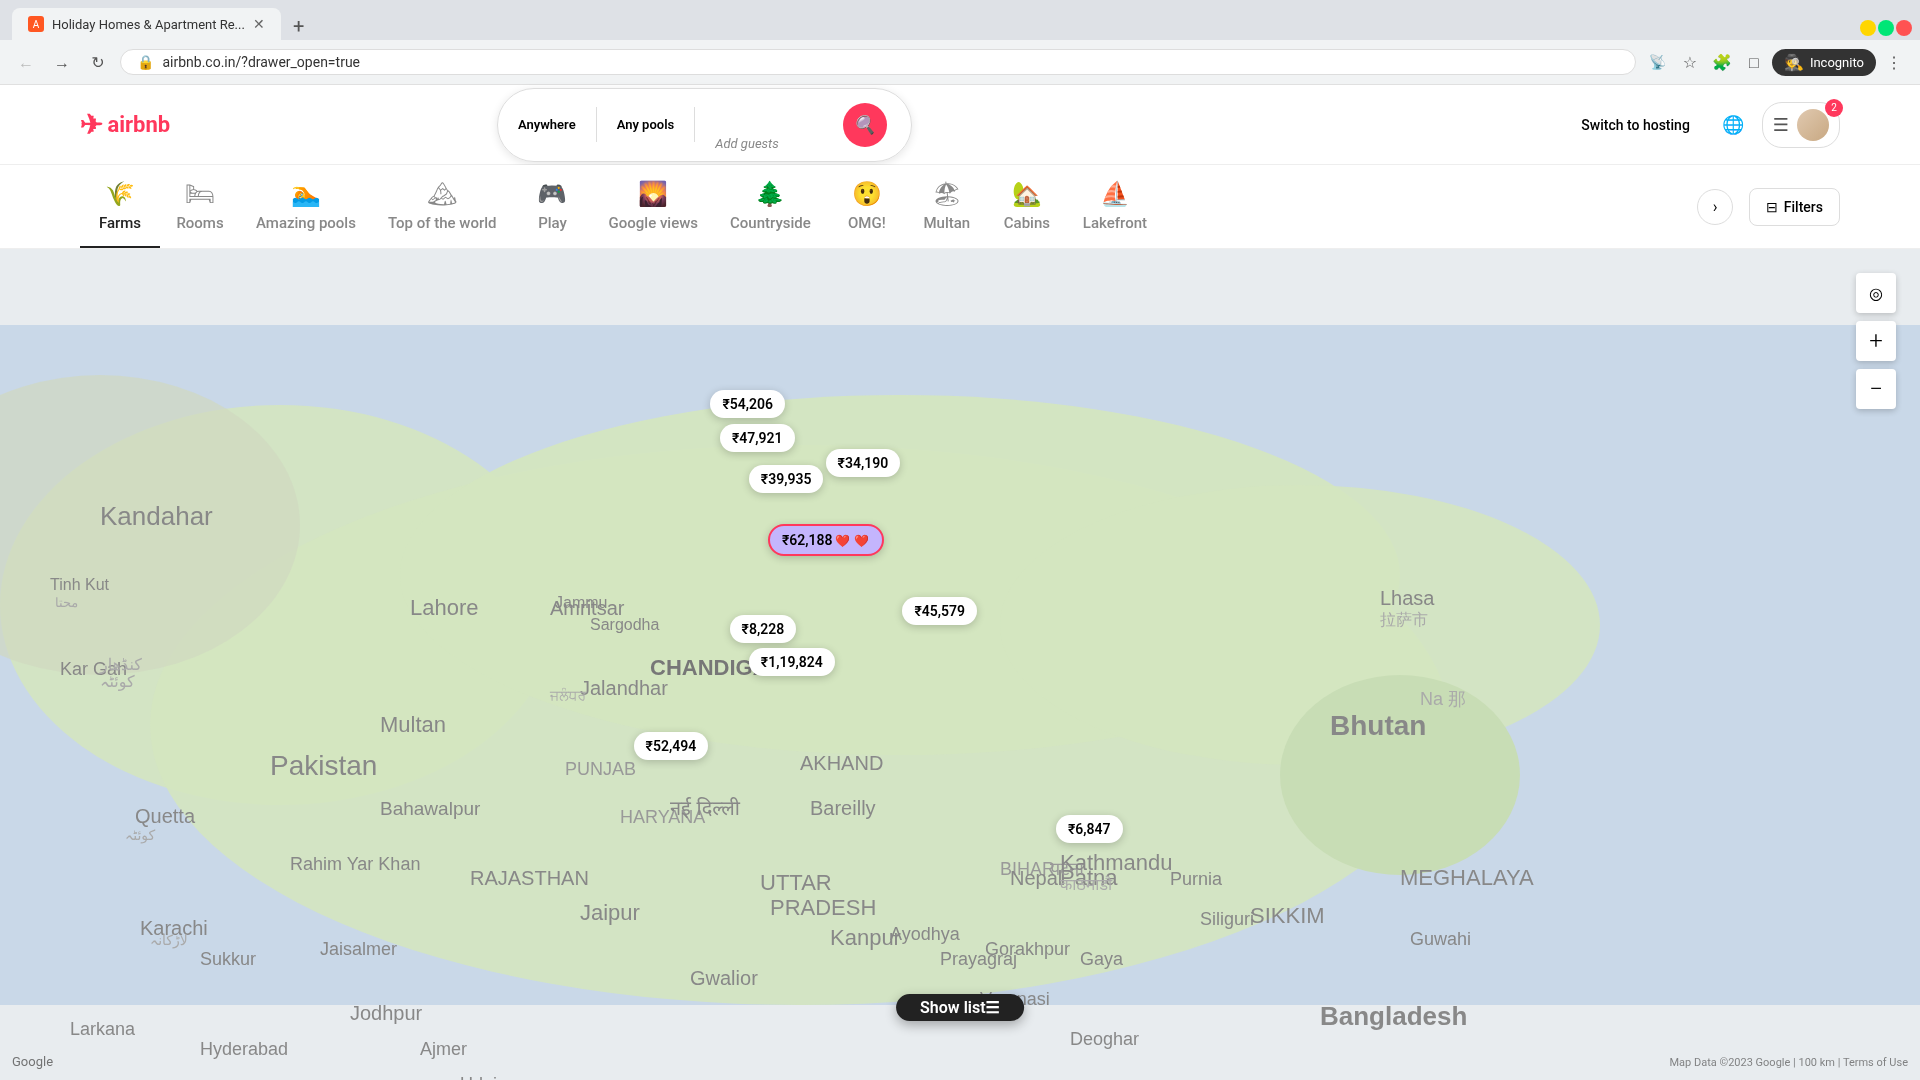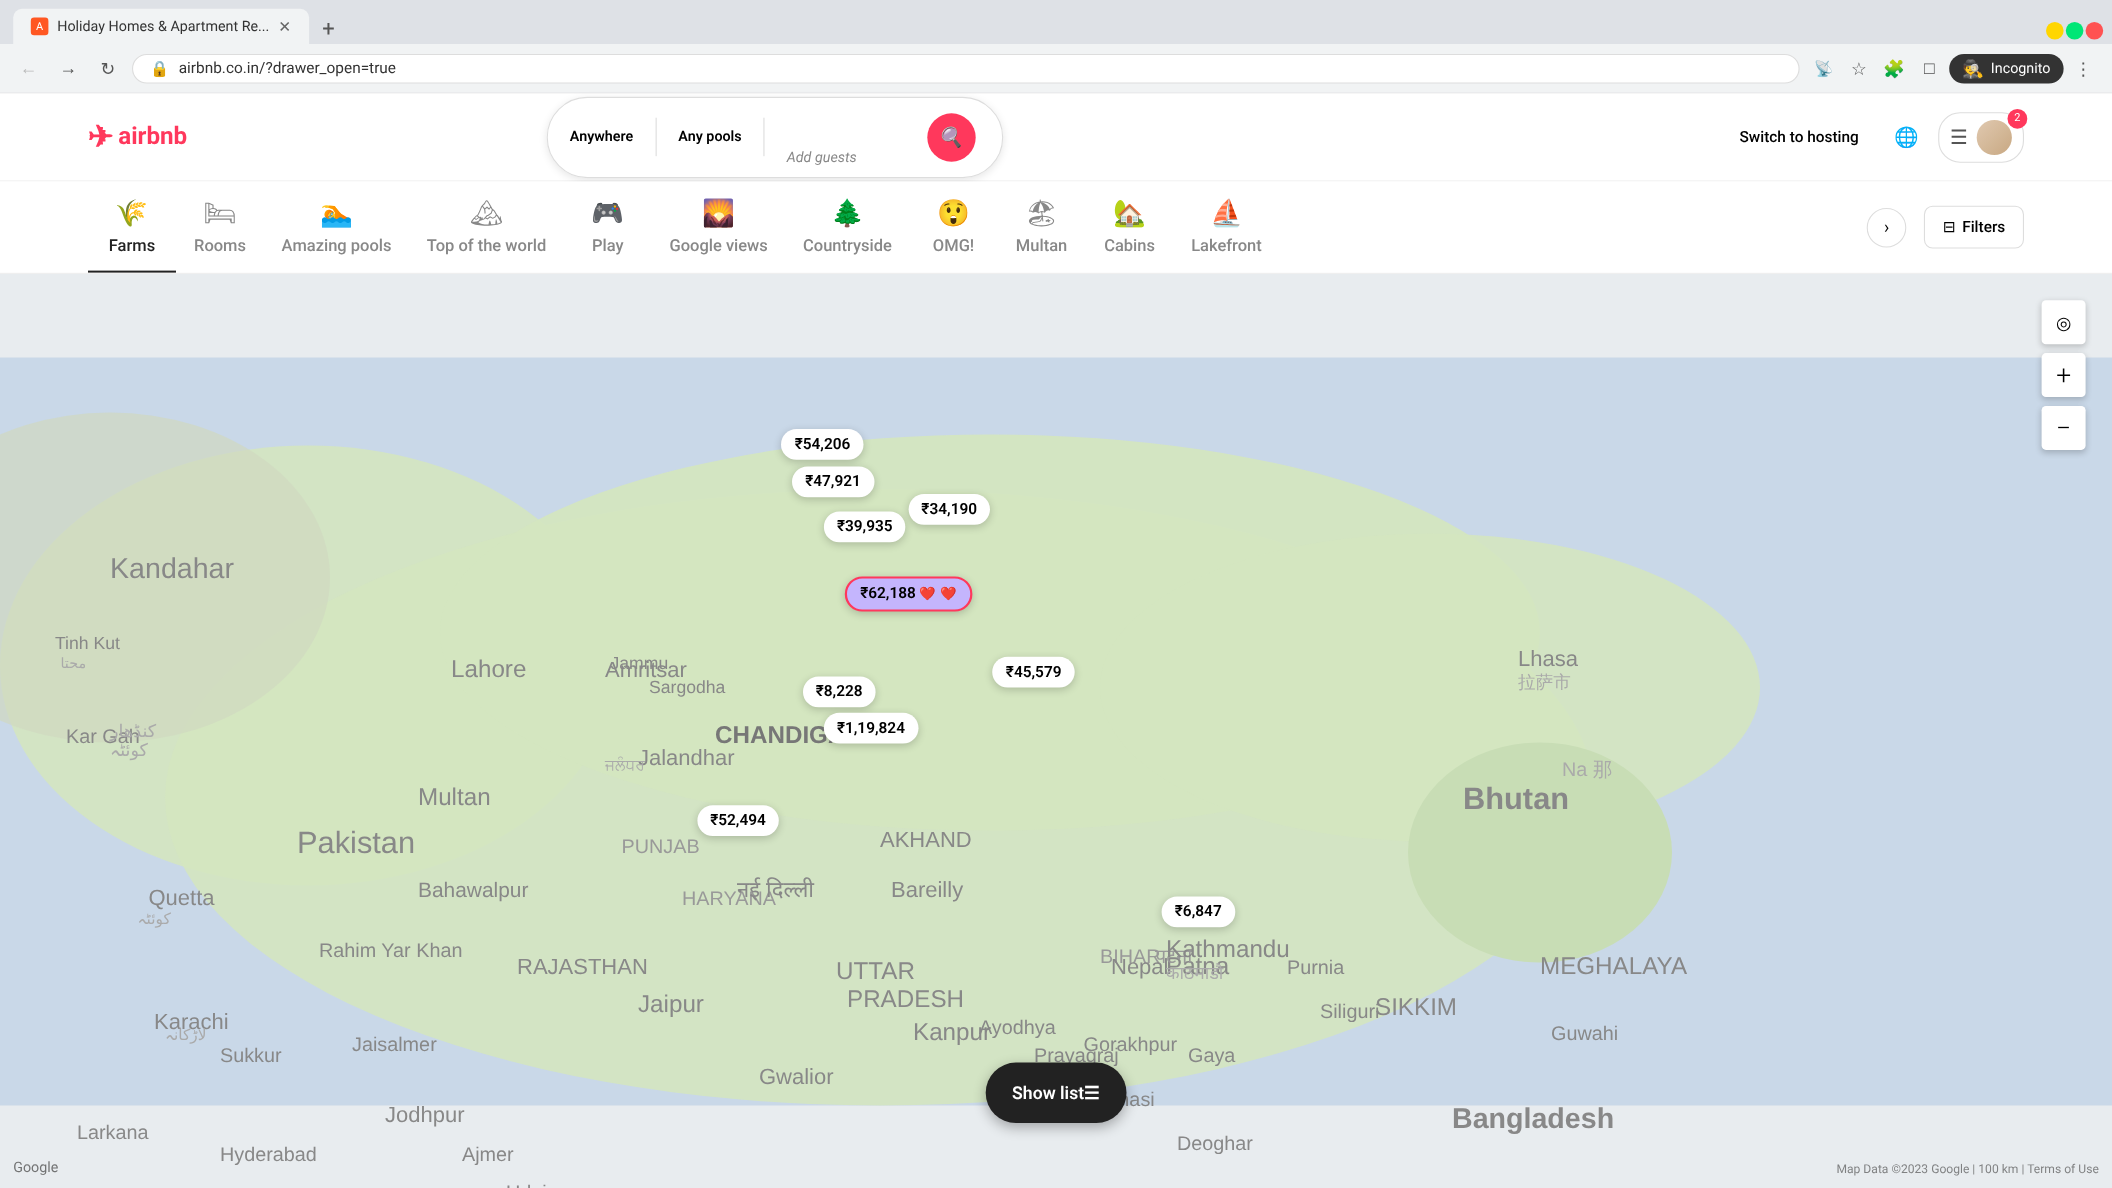--- a/index.html
+++ b/index.html
@@ -57,21 +57,21 @@
 
     
     .map-svg { width: 100%; height: 100%; }
 
     
     .price-badge { position: absolute; background: white; border-radius: 20px; padding: 6px 12px; font-size: 14px; font-weight: 600; box-shadow: 0 2px 8px rgba(0,0,0,0.2); cursor: pointer; white-space: nowrap; }
     .price-badge.favorited { background: #c4b5fd; border: 2px solid #FF385C; }
     .price-badge.favorited::after { content: '❤️'; margin-left: 4px; font-size: 12px; }
 
     
-    .show-list-btn { position: absolute; bottom: 60px; left: 50%; transform: translateX(-50%); background: #222; color: white; border-radius: 30px; padding: 18px 24px; font-size: 16px; font-weight: 600; display: flex; align-items: center; cursor: pointer; box-shadow: 0 4px 12px rgba(0,0,0,0.3); margin-top: 27px; }
+    .show-list-btn { position: absolute; bottom: 60px; left: 50%; transform: translateX(-50%); background: #222; color: white; border-radius: 30px; padding: 4px 24px; font-size: 16px; font-weight: 600; display: flex; align-items: center; cursor: pointer; box-shadow: 0 4px 12px rgba(0,0,0,0.3); margin-top: 27px; }
 
     
     .map-controls { position: absolute; top: 24px; right: 24px; display: flex; flex-direction: column; gap: 8px; }
     .map-ctrl-btn { width: 40px; height: 40px; background: white; border-radius: 4px; display: flex; align-items: center; justify-content: center; cursor: pointer; box-shadow: 0 2px 6px rgba(0,0,0,0.2); font-size: 18px; font-weight: 300; }
 
     
     .google-watermark { position: absolute; bottom: 12px; left: 12px; font-size: 13px; color: #555; opacity: 0.8; }
     .map-attribution { position: absolute; bottom: 12px; right: 12px; font-size: 11px; color: #555; opacity: 0.7; }
   </style>
 </head>

